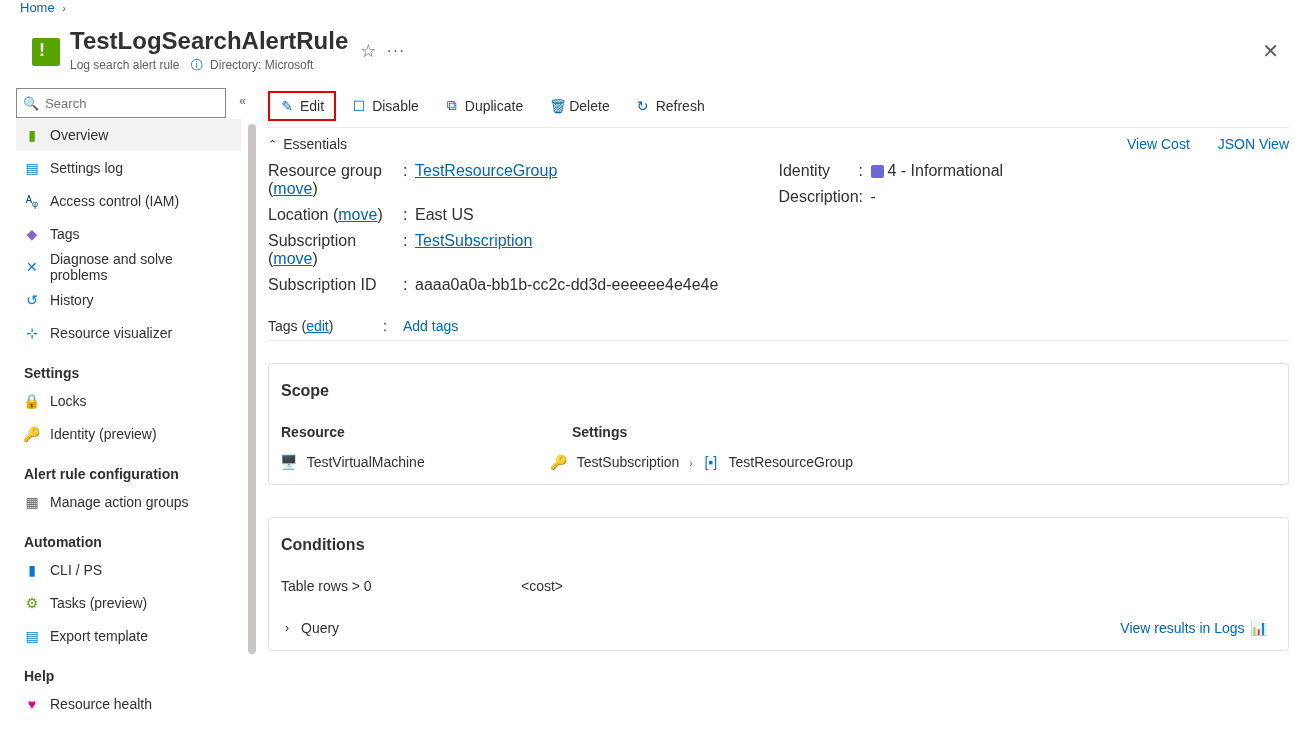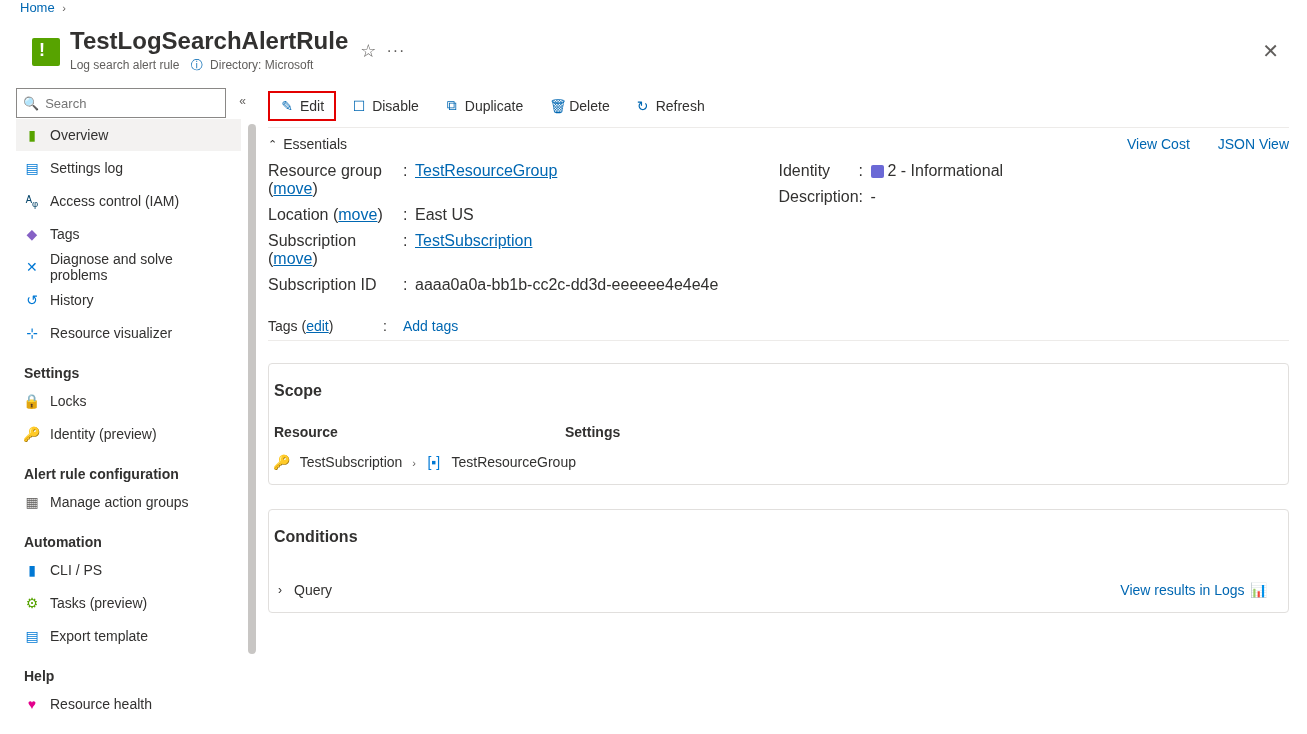--- a/index.html
+++ b/index.html
@@ -71,21 +71,21 @@
   .ess-row .k { width:135px; }
   .ess-row .colon { width:12px; }
   .ess-row .v a { text-decoration: underline; }
   .move { color: var(--blue); text-decoration:underline; }
 
   .tags-row { display:flex; margin:16px 0 6px 0; font-size:14px;align-items:flex-end; }
   .tags-row .k { width:115px; }
   .tags-row .colon { width:20px; }
   hr.full { border:0; border-top:1px solid var(--border); margin:4px 0 22px 0; }
 
-  .card { border:1px solid var(--border-card); border-radius:4px; margin-bottom:24px; padding: 18px 20px 14px 5px; }
+  .card { border:1px solid var(--border-card); border-radius:4px; margin-bottom:32px; padding: 18px 20px 14px 12px; }
   .card h2 { margin:0 0 24px 0; font-size:16px; font-weight:600; }
   .tbl-head { display:flex; font-weight:600; font-size:14px; margin-bottom:14px;gap:21px; }
   .tbl-row { display:flex; font-size:14px; align-items:center; }
   .c-res { width:270px; }
   .c-hier { flex:1; }
   .c-name { width:240px; }
   .c-cost { flex:1; display:flex; align-items:center; }
   .ic-inline { width:16px; height:16px; display:inline-flex; align-items:center; justify-content:center; margin-right:6px; }
   .chev-sm { color:#605e5c; font-size:11px; margin:0 6px; }
   .sev-sq { display:inline-block; width:13px; height:13px; background:#6b69d6; border-radius:2px; vertical-align:-2px; margin-right:4px; }
@@ -252,21 +252,21 @@
         <div class="ess-row">
           <span class="k">Subscription ID</span>
           <span class="colon">:</span>
           <span class="v">aaaa0a0a-bb1b-cc2c-dd3d-eeeeee4e4e4e</span>
         </div>
       </div>
       <div class="ess-col">
         <div class="ess-row">
           <span class="k" style="width:80px">Identity</span>
           <span class="colon">:</span>
-          <span class="v"><span class="sev-sq"></span><span>2 - Informational</span></span>
+          <span class="v"><span class="sev-sq"></span><span>4 - Informational</span></span>
         </div>
         <div class="ess-row">
           <span class="k" style="width:80px">Description</span>
           <span class="colon">:</span>
           <span class="v">-</span>
         </div>
       </div>
     </div>
 
     <div class="tags-row">
@@ -276,32 +276,40 @@
     </div>
     <hr class="full">
 
     <div class="card">
       <h2>Scope</h2>
       <div class="tbl-head">
         <div class="c-res">Resource</div>
         <div class="c-hier">Settings</div>
       </div>
       <div class="tbl-row">
+        <div class="c-res">
+          <span class="ic-inline" style="color:#0078d4">🖥️</span>
+          <span>TestVirtualMachine</span>
+        </div>
         <div class="c-hier">
           <span class="ic-inline" style="color:#ffb900">🔑</span>
           <span>TestSubscription</span>
           <span class="chev-sm">›</span>
           <span class="ic-inline" style="color:#0078d4">[▪]</span>
           <span>TestResourceGroup</span>
         </div>
       </div>
     </div>
 
     <div class="card cond-card">
       <h2>Conditions</h2>
+      <div class="tbl-row">
+        <div class="c-name">Table rows &gt; 0</div>
+        <div class="c-cost">&lt;cost&gt;</div>
+      </div>
       <div class="row2">
         <span class="chev">›</span>
         <span>Query</span>
         <span class="right">
           <a href="#">View results in Logs</a>
           <span class="log-ic">📊</span>
         </span>
       </div>
     </div>
 

